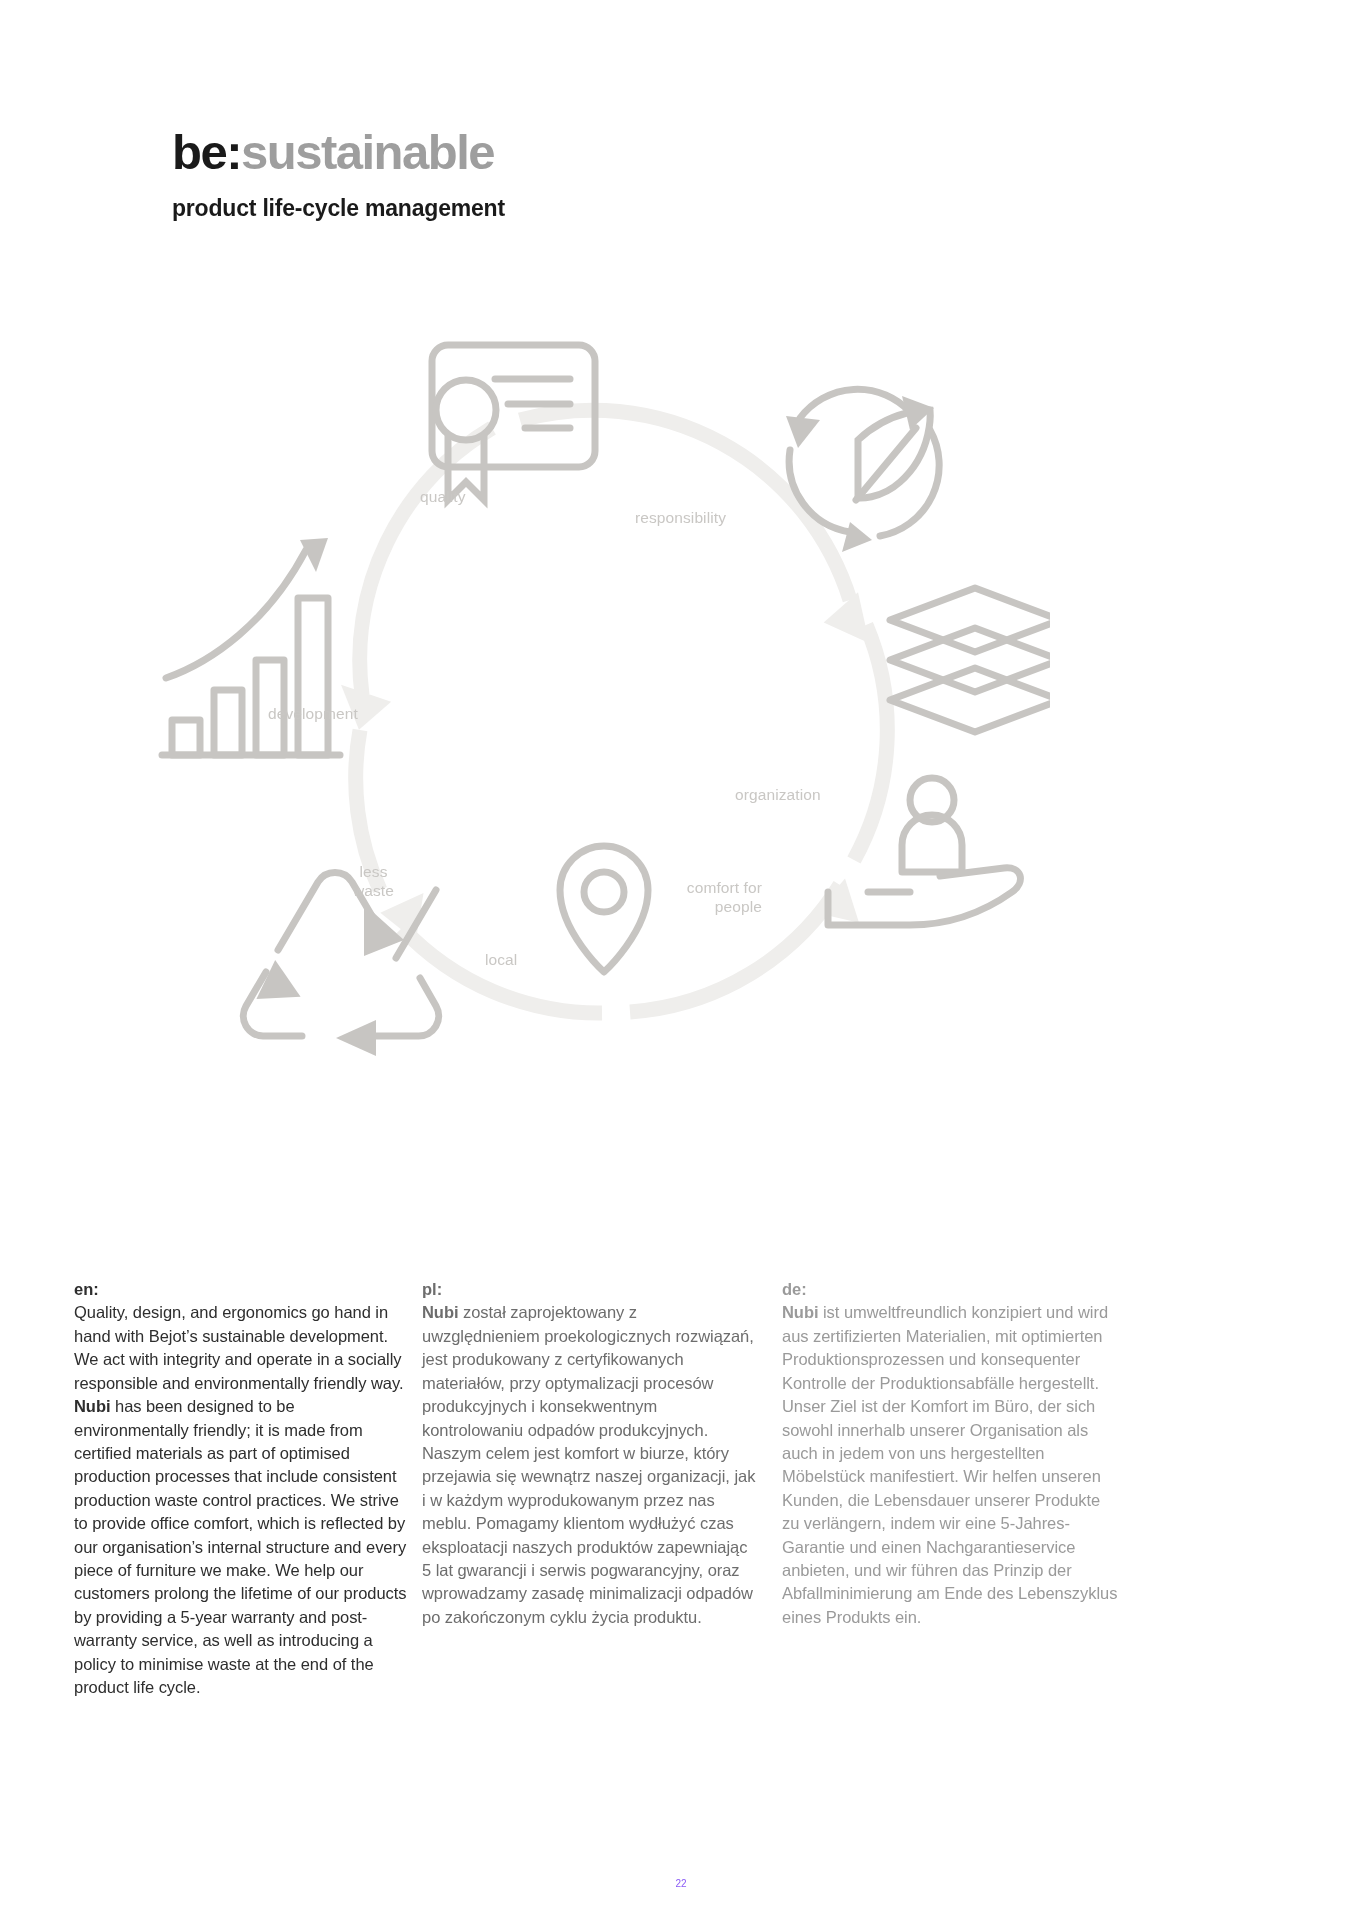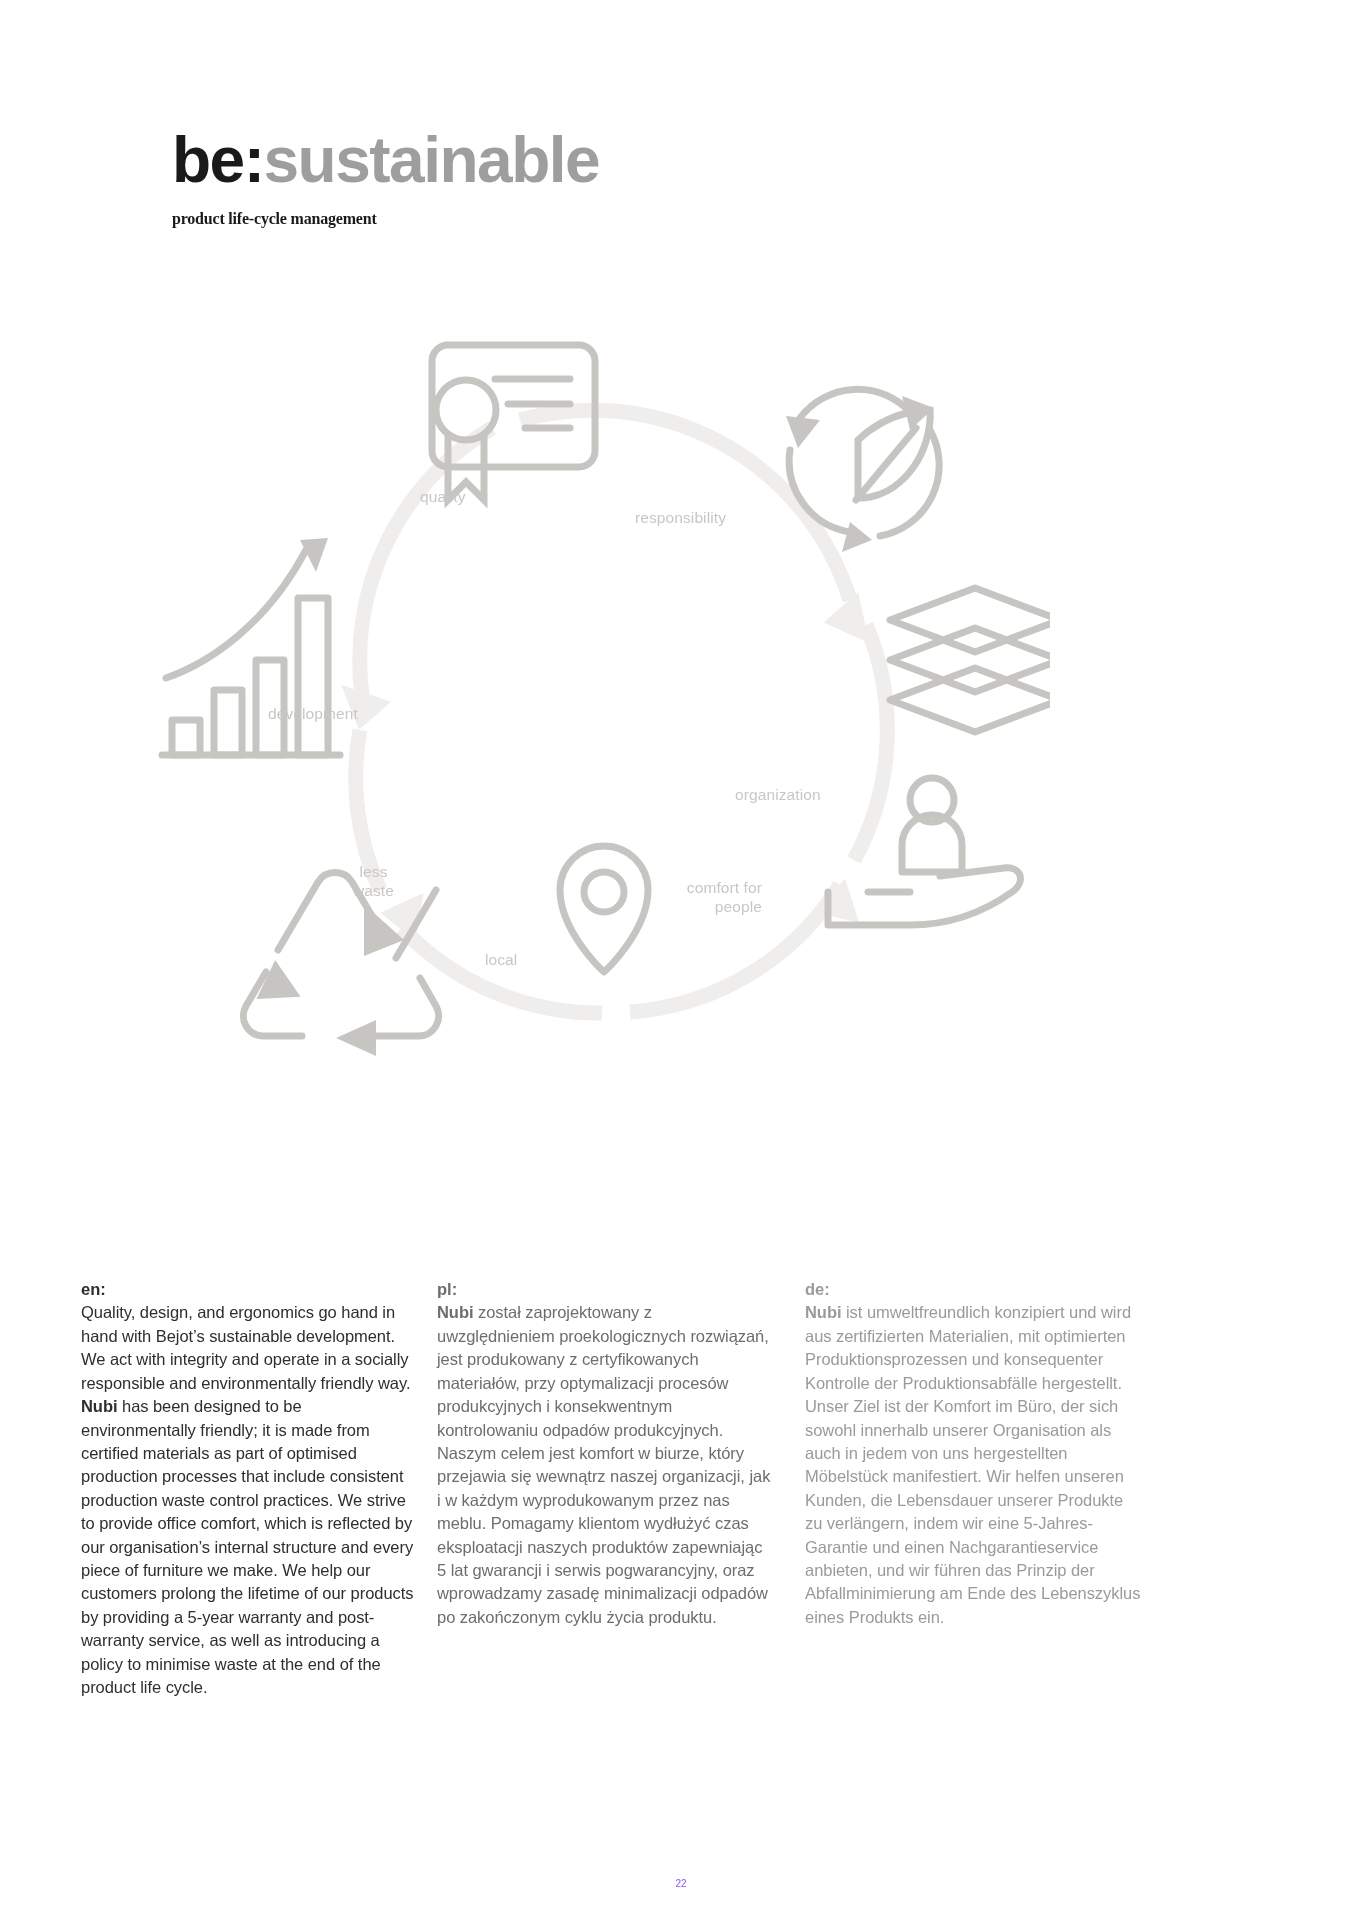--- a/index.html
+++ b/index.html
@@ -16,35 +16,34 @@
   }
 
   
   #logo-block {
     position: absolute;
     left: 172px;
     top: 128px;
     width: 800px;
   }
   #logo-wordmark {
-    font-size: 64px;
+    font-size: 49px;
     font-weight: 700;
     letter-spacing: -1.5px;
     line-height: 1;
     white-space: nowrap;
   }
   #logo-be { color: #1a1a1a; }
   #logo-sustainable { color: #9e9e9e; font-weight: 700; }
   #logo-tagline {
     margin-top: 18px;
-    font-size: 16px;
+    font-size: 23px;
     font-weight: 700;
     color: #1a1a1a;
     letter-spacing: -0.2px;
-    font-family: Liberation Serif, serif;
   }
 
   
   #lifecycle-diagram {
     position: absolute;
     left: 150px;
     top: 300px;
     width: 900px;
     height: 880px;
   }
@@ -63,25 +62,25 @@
   #label-responsibility { left: 485px; top: 208px; }
   #label-development    { left: 118px; top: 404px; }
   #label-organization   { left: 585px; top: 485px; }
   #label-lesswaste      { left: 203px; top: 562px; text-align: center; }
   #label-caring         { left: 508px; top: 578px; text-align: right; width: 104px;}
   #label-local          { left: 335px; top: 650px; }
 
   
   #text-columns {
     position: absolute;
-    left: 81px;
+    left: 74px;
     top: 1278px;
     width: 1230px;
     display: flex;
-    gap: 16px;
+    gap: 8px;
   }
   .text-col {
     width: 334px;
     margin-right: 0;
   }
   .text-col + .text-col { margin-left: 0; }
   #col-en { width: 336px; }
   #col-pl { width: 336px; margin-left: 4px; }
   #col-de { width: 336px; margin-left: 16px; }
 

